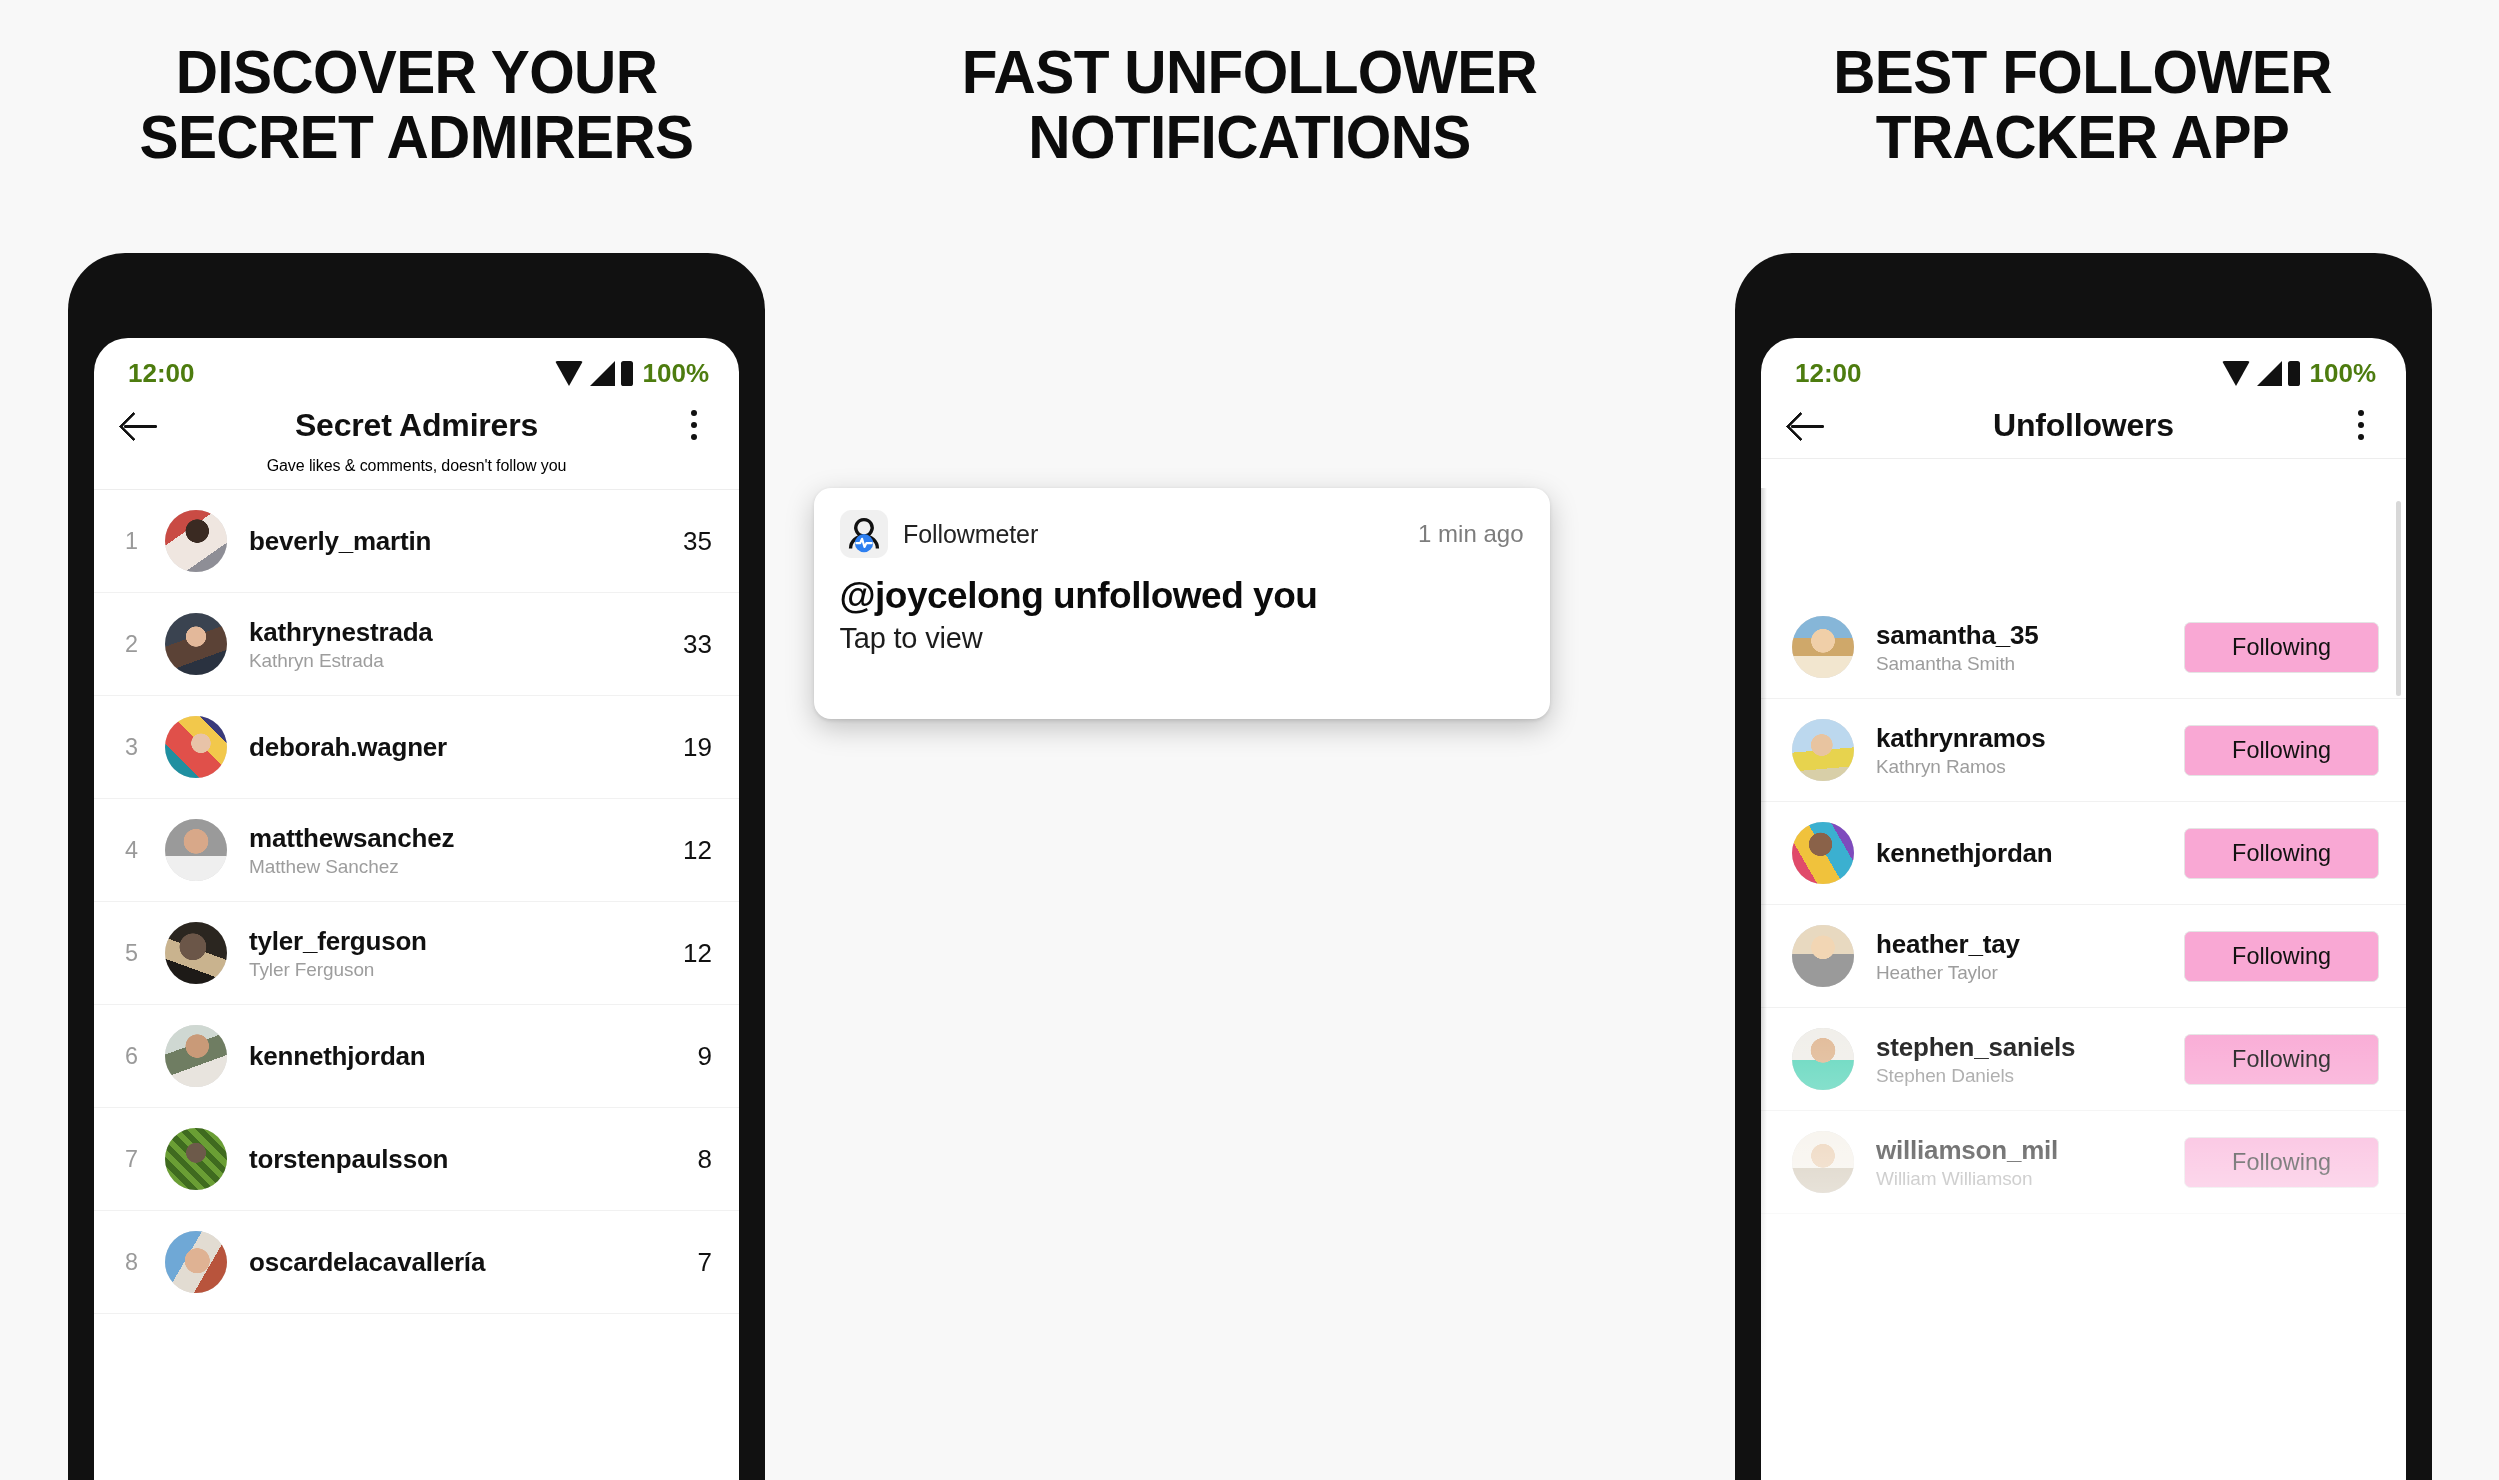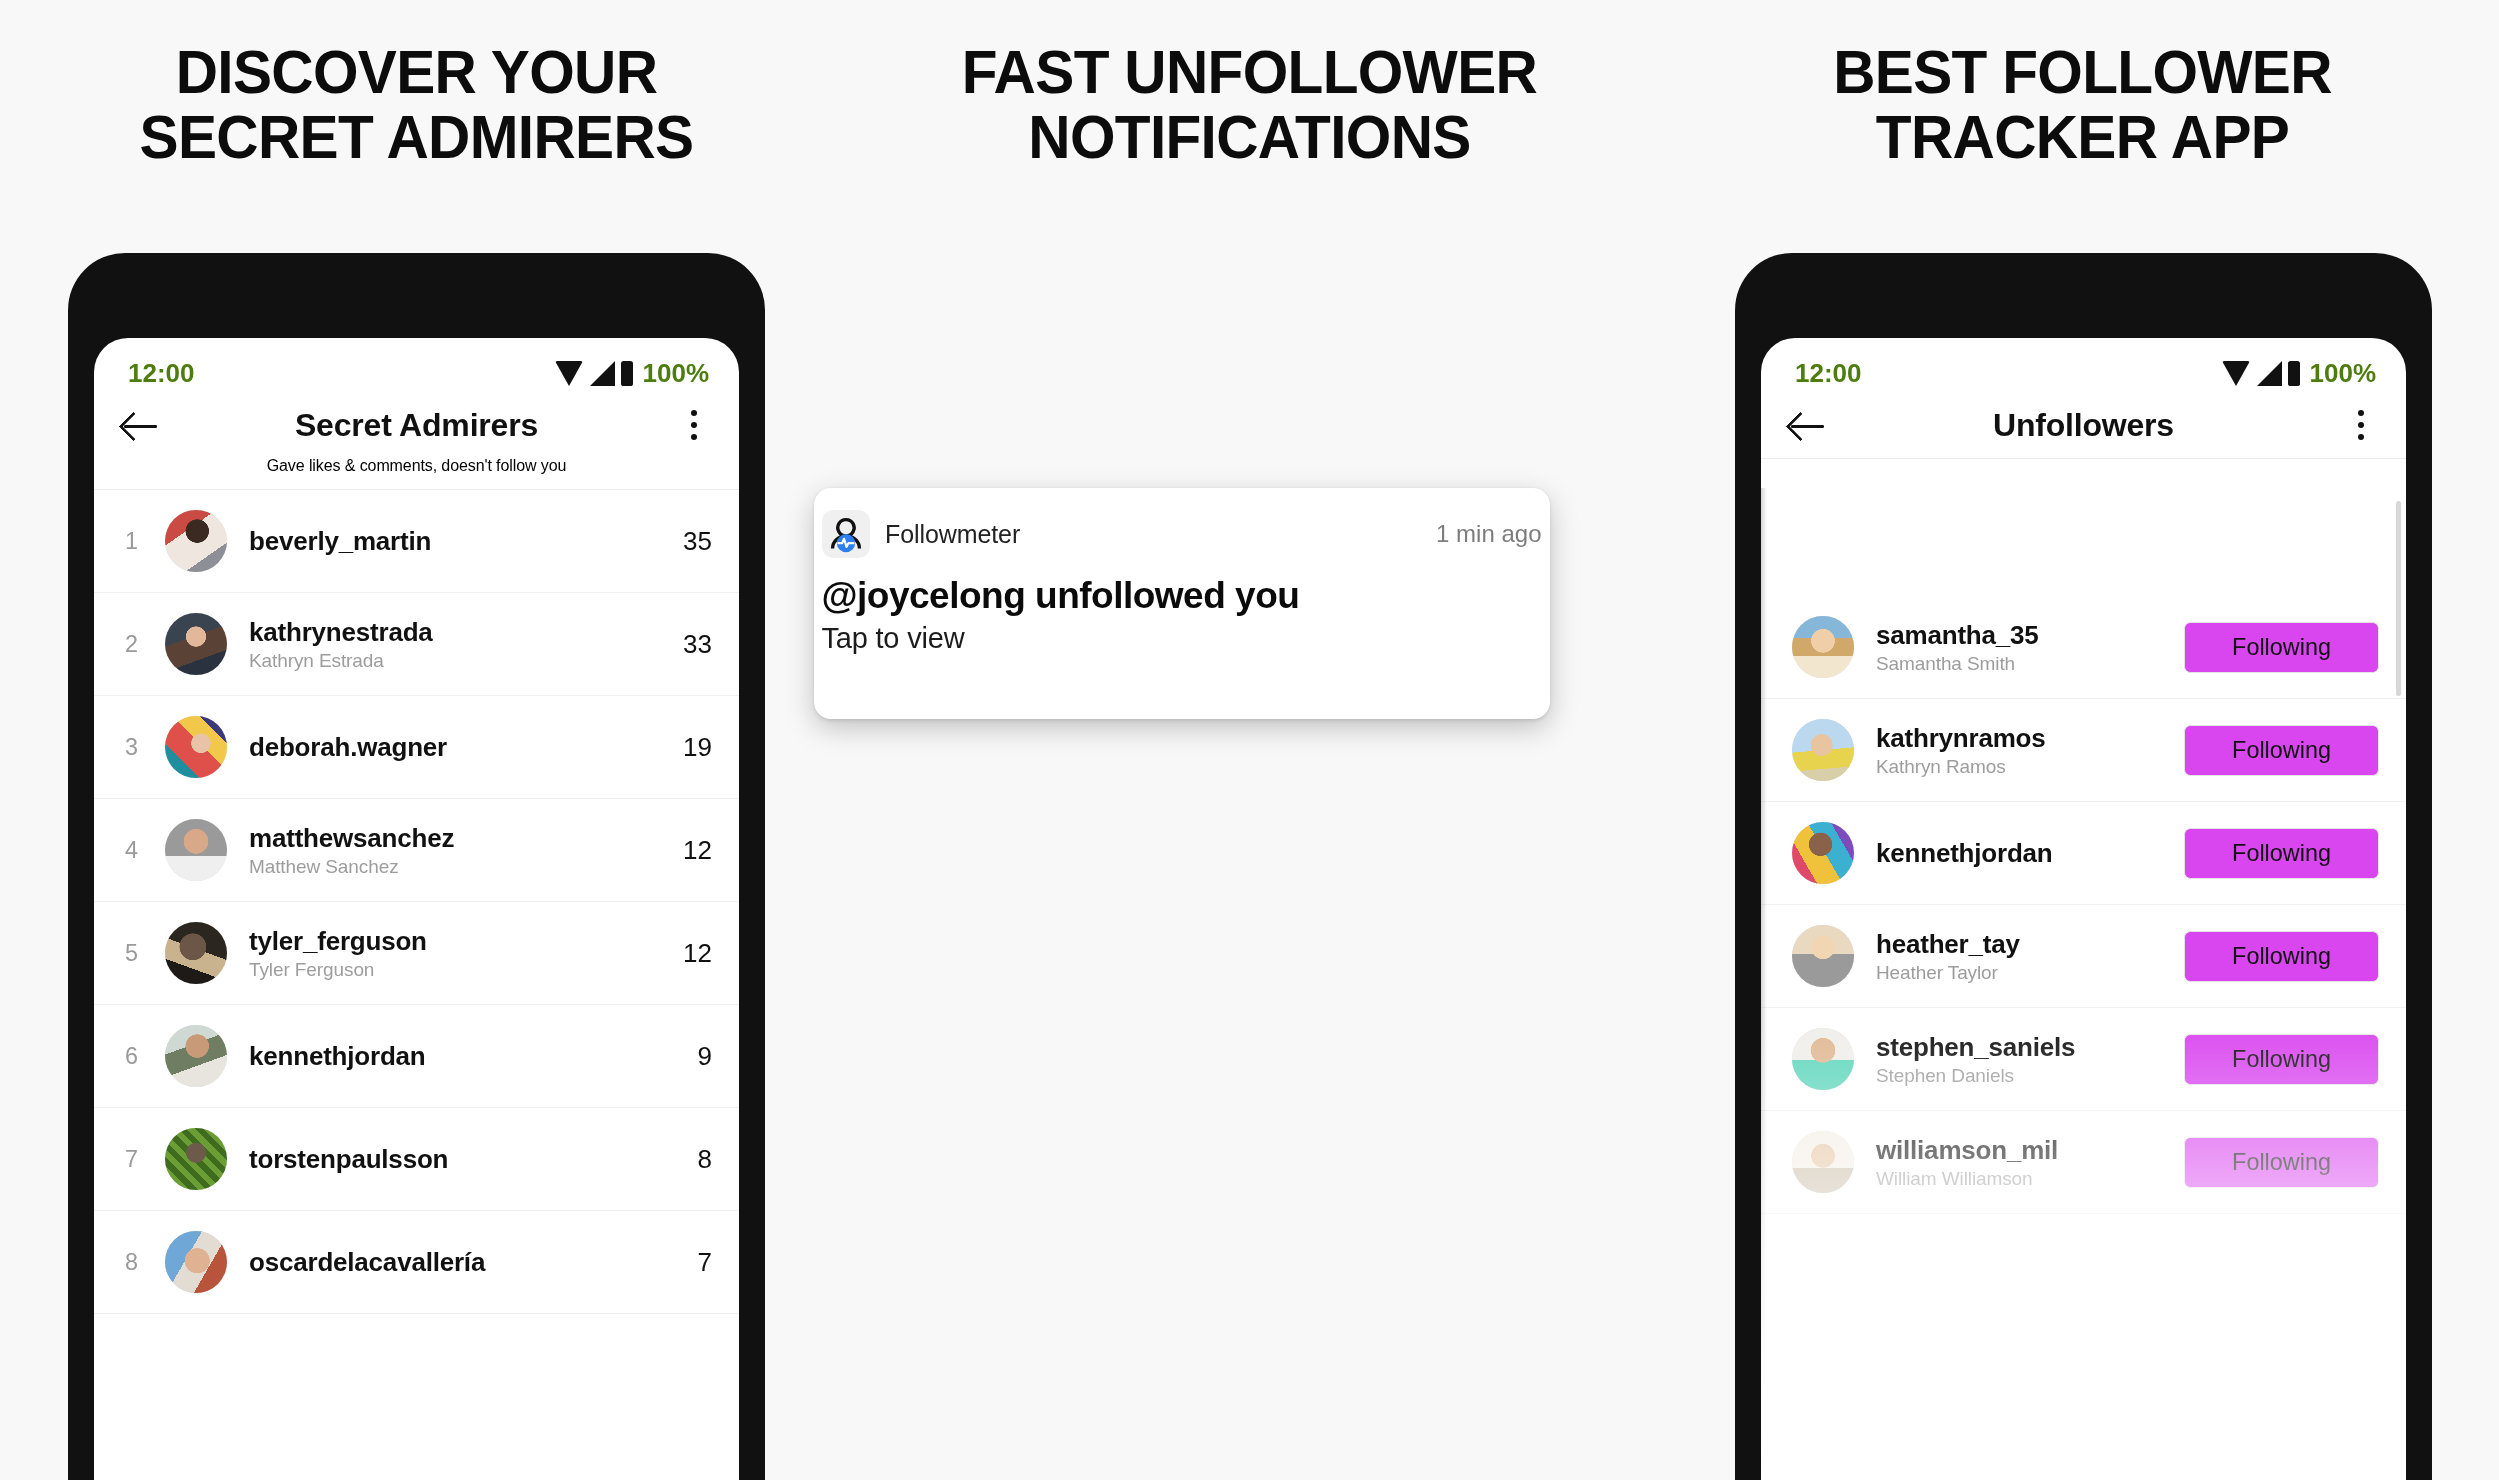--- a/index.html
+++ b/index.html
@@ -107,30 +107,30 @@
   .names { flex: 1; min-width: 0; }
   .uname { font-size: 26px; font-weight: 700; color: #111; letter-spacing: -0.2px;
            white-space: nowrap; overflow: hidden; }
   .fname { font-size: 19px; color: #9d9d9d; margin-top: 2px; letter-spacing: -0.1px; }
   .count { font-size: 26px; color: #111; font-weight: 400; text-align: right; min-width: 46px; }
 
   
   .follow-btn {
     border: 1.3px solid #e4e4e4; border-radius: 6.5px;
     width: 195px; height: 51px; display: flex; align-items: center; justify-content: center;
-    font-size: 23.4px; color: #111; background: #d946ef;
+    font-size: 23.4px; color: #111; background: #f9a8d4;
   }
 
   
   .notif {
     position: absolute;
     left: 882px; top: 488px; width: 736px; height: 231px;
     background: #ffffff; border-radius: 17px;
     box-shadow: 0 9px 29px rgba(0,0,0,0.22), 0 1.3px 3.9px rgba(0,0,0,0.1);
-    padding: 22px 8px; z-index: 40;
+    padding: 22px 26px; z-index: 40;
   }
   .notif-head { display: flex; align-items: center; }
   .notif-ico {
     width: 48px; height: 48px; border-radius: 11.7px; background: #f0f0f0;
     position: relative; flex: 0 0 48px; margin-right: 15.6px;
   }
   .notif-app { font-size: 25px; color: #222; flex: 1; letter-spacing: -0.1px; }
   .notif-time { font-size: 24px; color: #7d7d7d; }
   .notif-title {
     font-size: 37px; font-weight: 800; color: #0b0b0b; margin-top: 17px;

